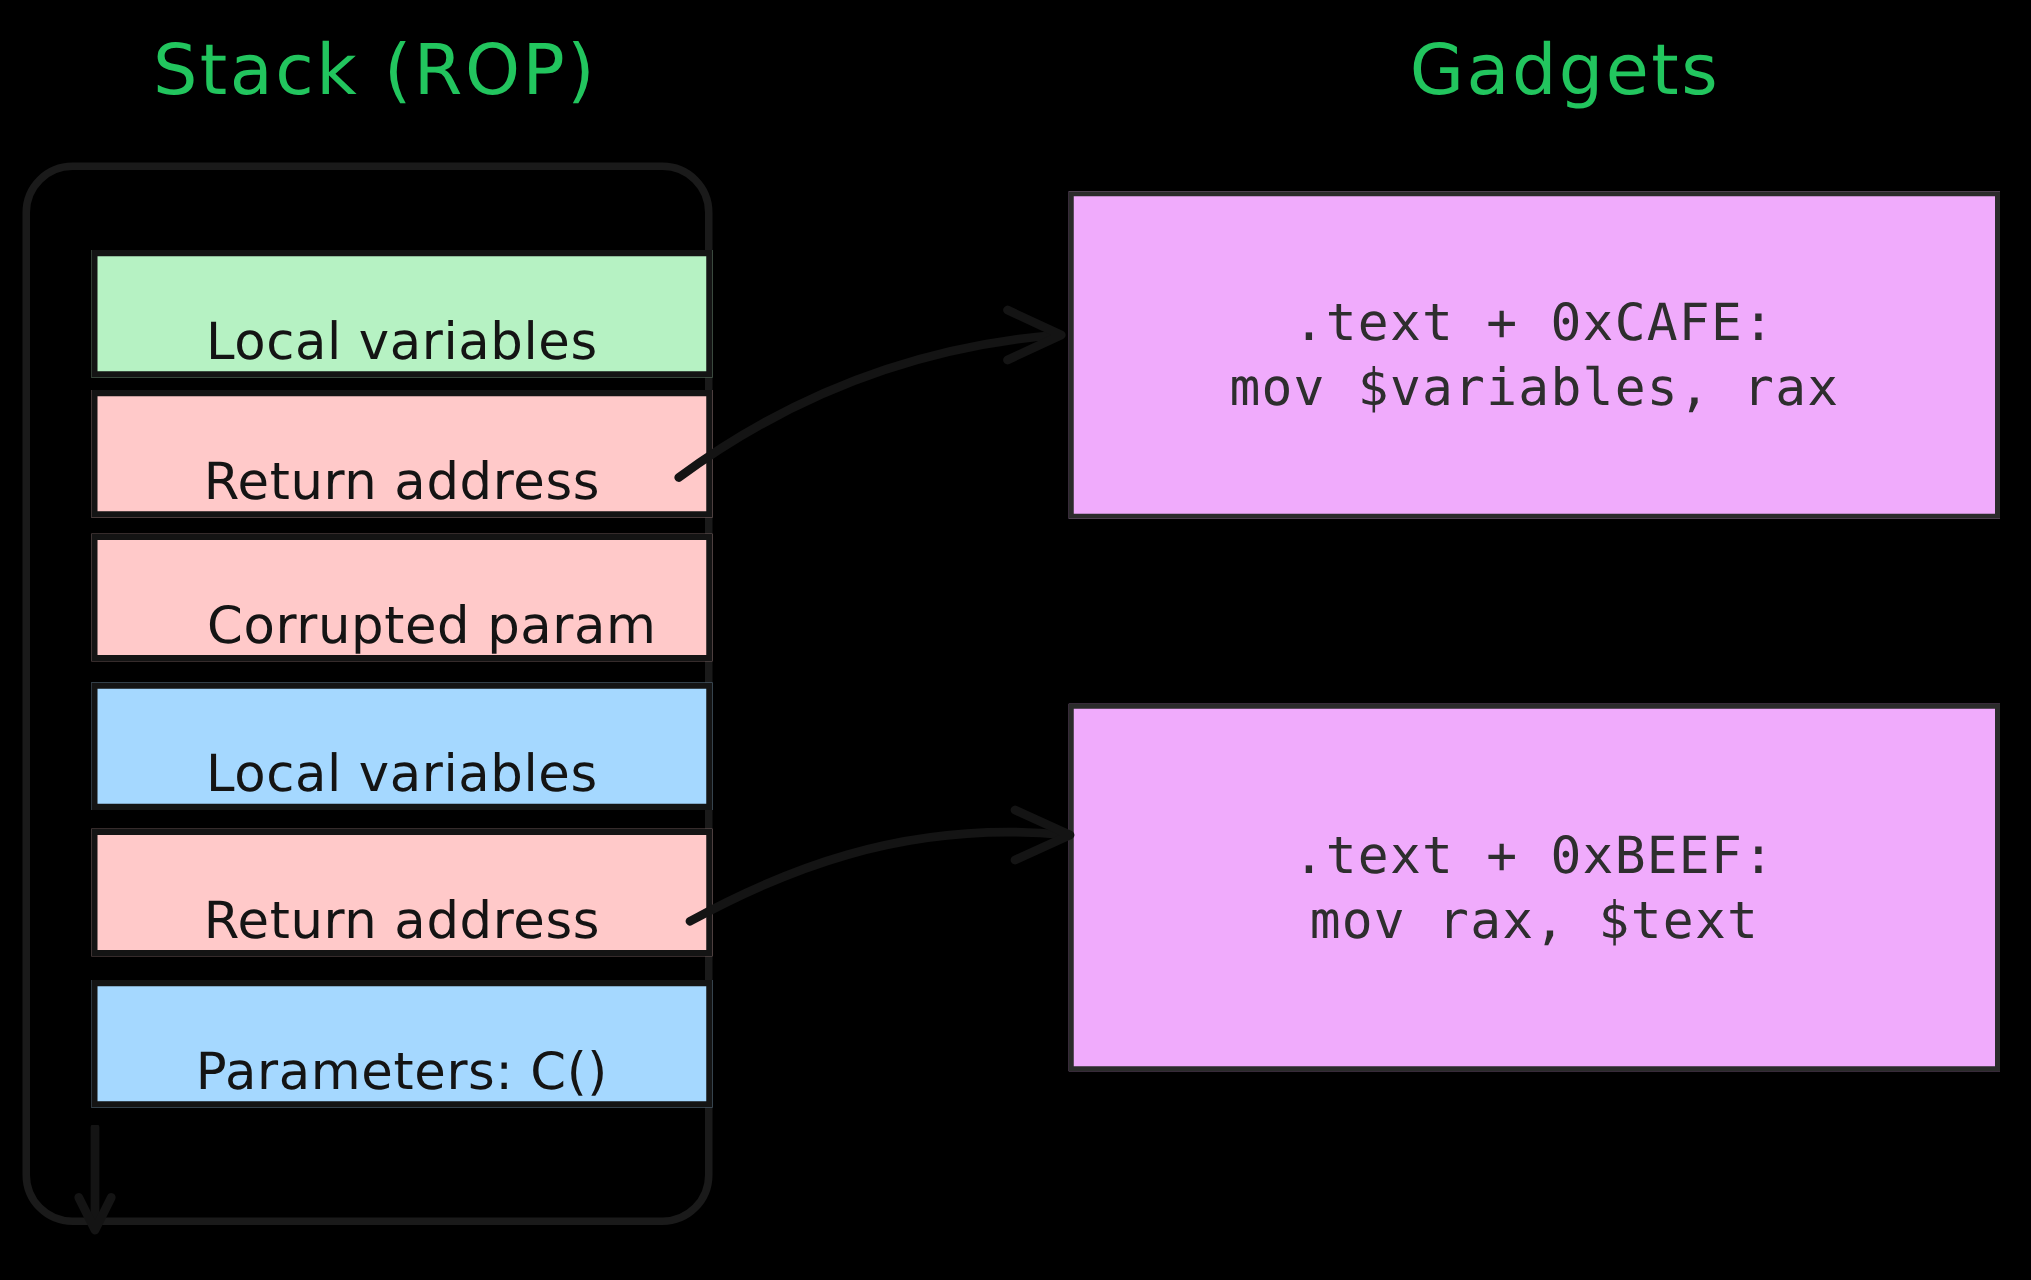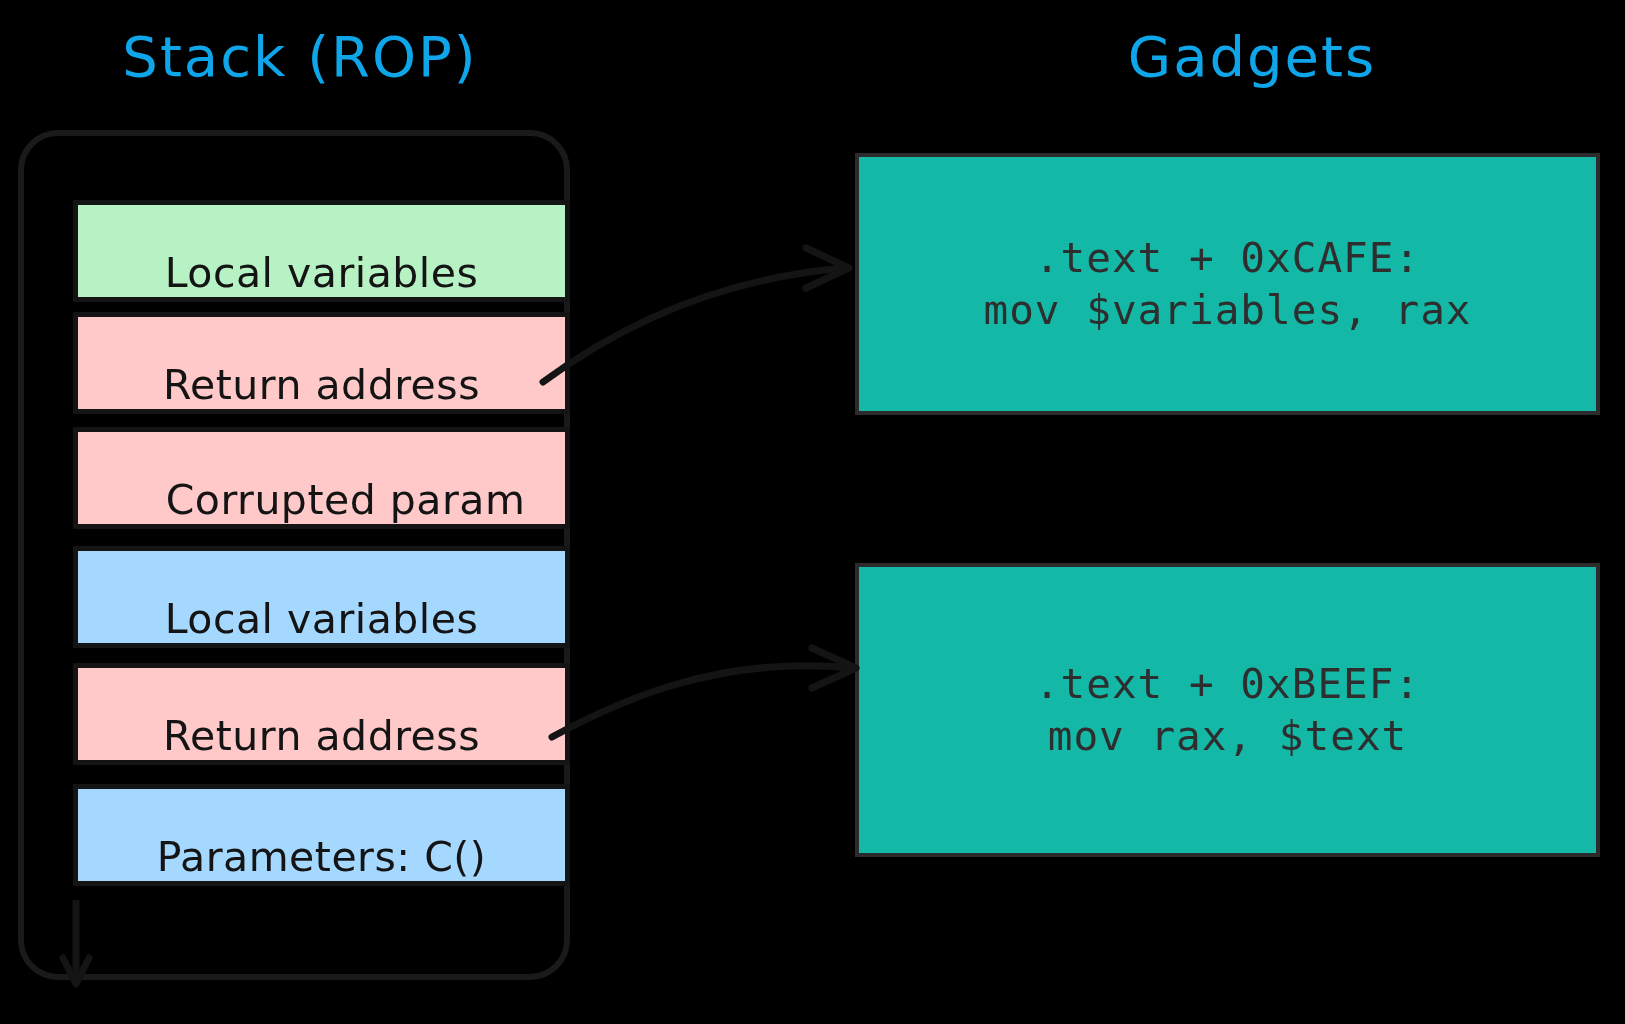--- a/index.html
+++ b/index.html
@@ -12,21 +12,21 @@
     width: 1625px;
     height: 1024px;
     background: #000000;
     overflow: hidden;
     font-family: "DejaVu Sans", sans-serif;
   }
 
   
   .col-title {
     position: absolute;
-    color: #0ea5e9;
+    color: #22c55e;
     font-family: "DejaVu Sans", sans-serif;
     font-size: 56px;
     font-weight: 400;
     letter-spacing: 2px;
     white-space: nowrap;
     text-align: center;
   }
   #stack-title { left: 0px;   top: 24px; width: 600px; }
   #gadgets-title { left: 932px; top: 24px; width: 640px; }
 
@@ -74,21 +74,21 @@
     height: 90px;
   }
 
   
   .gadget-box {
     position: absolute;
     left: 855px;
     width: 745px;
     border: 4px solid #2b2b2b;
     box-sizing: border-box;
-    background: #14b8a6;
+    background: #f0abfc;
     display: flex;
     flex-direction: column;
     align-items: center;
     justify-content: center;
   }
   .gadget-box .gadget-line {
     color: #2e2e2e;
     font-family: "DejaVu Sans Mono", monospace;
     font-size: 41px;
     line-height: 1.28;

